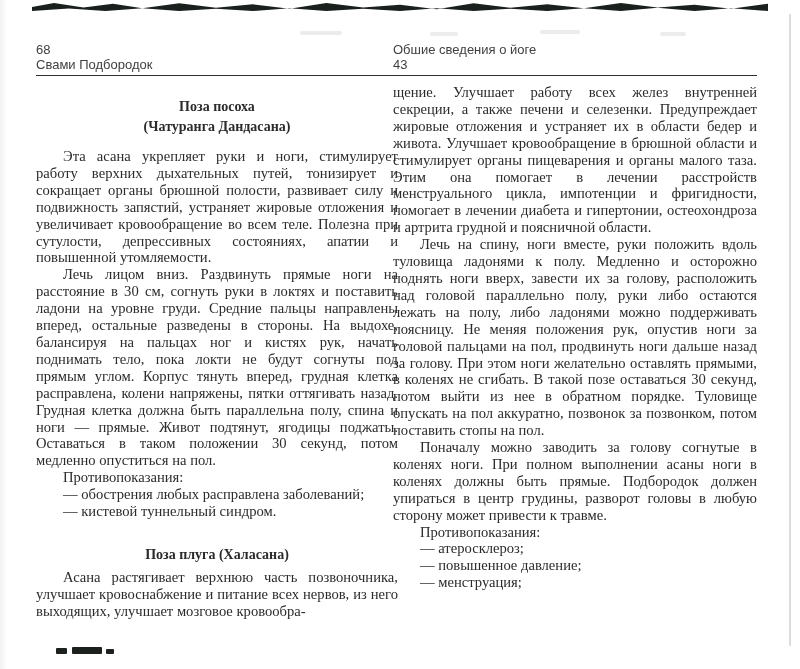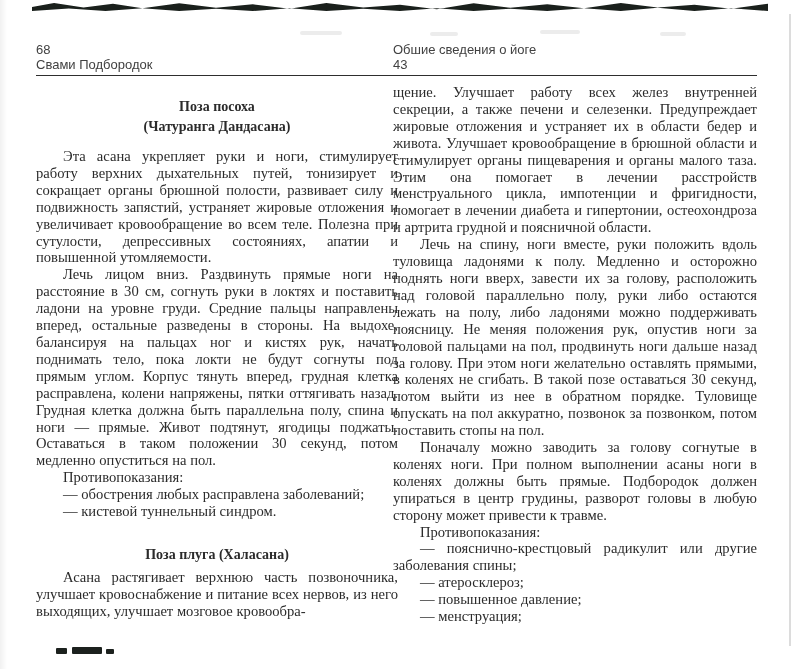--- a/index.html
+++ b/index.html
@@ -92,18 +92,17 @@
 <div class="page page-right">
   <div class="running-head">
     <span>Обшие сведения о йоге</span>
     <span>43</span>
   </div>
   <div class="page-body">
       <p class="blk para_continue">щение. Улучшает работу всех желез внутренней секреции, а также печени и селезенки. Предупреждает жировые отложения и устраняет их в области бедер и живота. Улучшает кровообращение в брюшной области и стимулирует органы пищеварения и органы малого таза. Этим она помогает в лечении расстройств менструального цикла, импотенции и фригидности, помогает в лечении диабета и гипертонии, остеохондроза и артрита грудной и поясничной области.</p>
       <p class="blk para">Лечь на спину, ноги вместе, руки положить вдоль туловища ладонями к полу. Медленно и осторожно поднять ноги вверх, завести их за голову, расположить над головой параллельно полу, руки либо остаются лежать на полу, либо ладонями можно поддерживать поясницу. Не меняя положения рук, опустив ноги за головой пальцами на пол, продвинуть ноги дальше назад за голову. При этом ноги желательно оставлять прямыми, в коленях не сгибать. В такой позе оставаться 30 секунд, потом выйти из нее в обратном порядке. Туловище опускать на пол аккуратно, позвонок за позвонком, потом поставить стопы на пол.</p>
       <p class="blk para">Поначалу можно заводить за голову согнутые в коленях ноги. При полном выполнении асаны ноги в коленях должны быть прямые. Подбородок должен упираться в центр грудины, разворот головы в любую сторону может привести к травме.</p>
       <p class="blk para">Противопоказания:</p>
-      <p class="blk item">— пояснично-крестцовый радикулит или другие заболевания спины;</p>
       <p class="blk item">— атеросклероз;</p>
       <p class="blk item">— повышенное давление;</p>
       <p class="blk item">— менструация;</p>
     </div>
 </div>
 
 </body></html>

